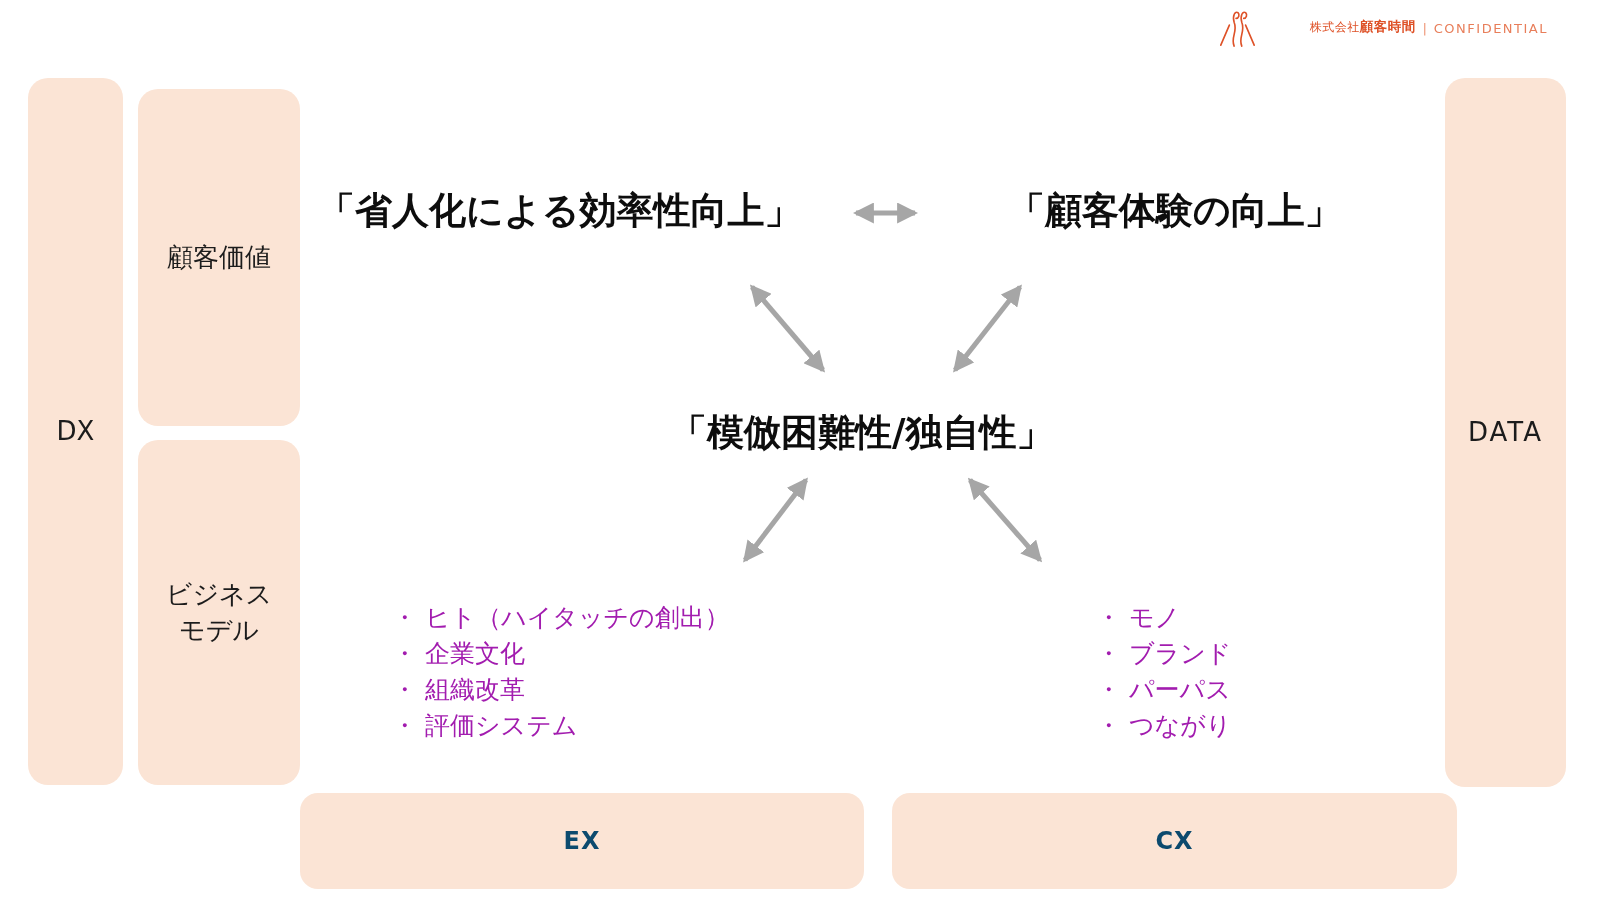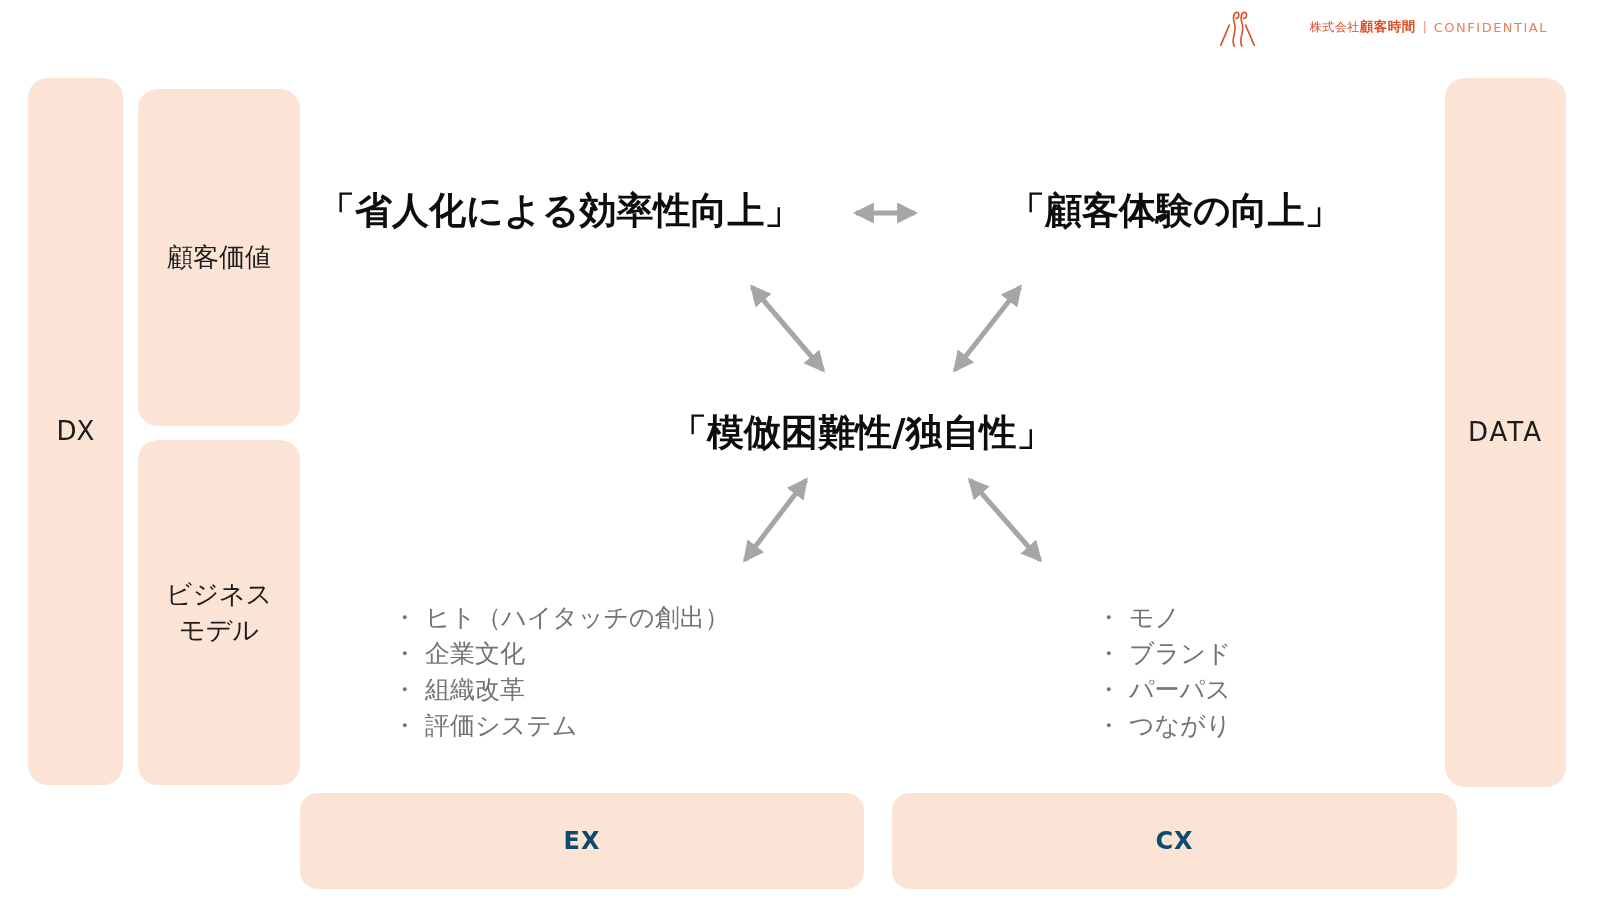--- a/index.html
+++ b/index.html
@@ -47,21 +47,21 @@
     letter-spacing:0px;
   }
   .heading-top-left  { left:318px; top:186px; }
   .heading-top-right { left:1008px; top:186px; }
   .heading-center    { left:670px; top:408px; }
 
   
   .bullet-list {
     position:absolute;
     font-size:25px;
-    color:#737373;
+    color:#a21caf;
     line-height:36px;
     white-space:nowrap;
   }
   .list-left  { left:392px;  top:600px; }
   .list-right { left:1096px; top:600px; }
   .bullet-list .bullet { margin-right:8px; }
 
   
   .arrows {
     position:absolute;
@@ -73,21 +73,21 @@
   .logo {
     position:absolute;
     right:52px; top:4px;
     height:46px;
     display:flex;
     align-items:center;
     gap:8px;
   }
   .logo-text {
     display:flex;
-    align-items:center;
+    align-items:flex-end;
     white-space:nowrap;
     font-size:13px;
     color:#de5127;
     margin-left:44px;
   }
   .logo-text .prefix { font-size:12px; letter-spacing:0.5px; }
   .logo-text .name   { font-size:13.5px; font-weight:700; letter-spacing:0.5px; }
   .logo-text .divider { margin:0 7px; color:#ec8a67; font-size:12px; }
   .logo-text .confidential { color:#e87e5a; letter-spacing:1.5px; font-size:13px; }
 </style>

